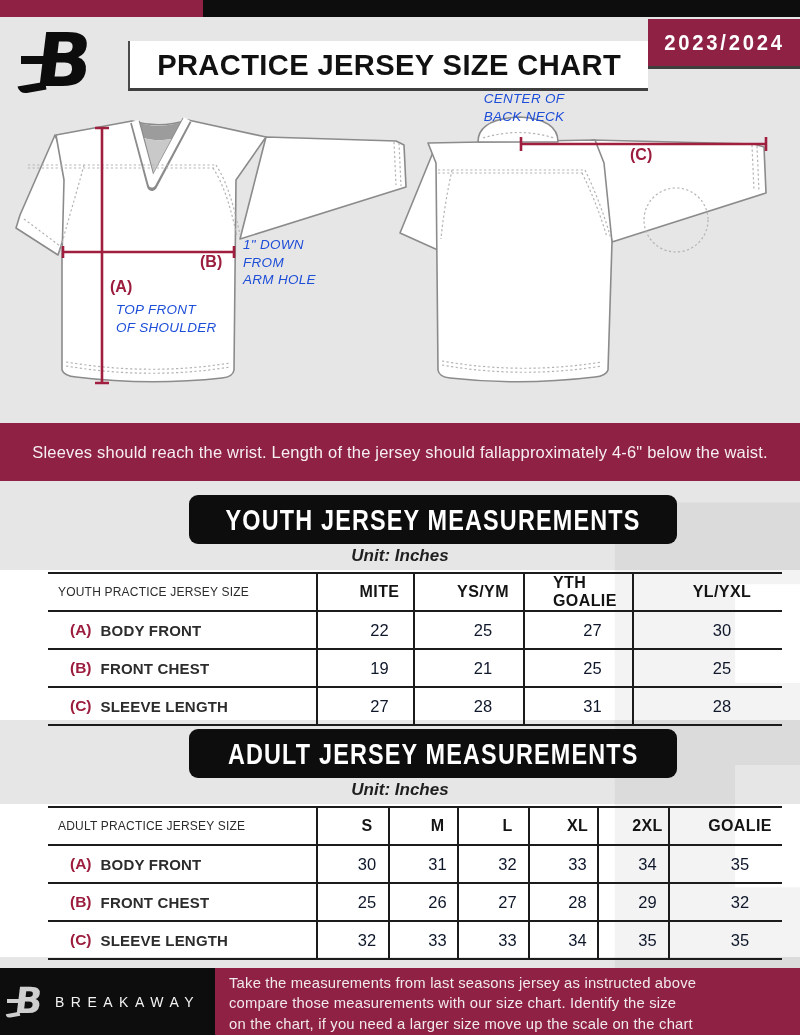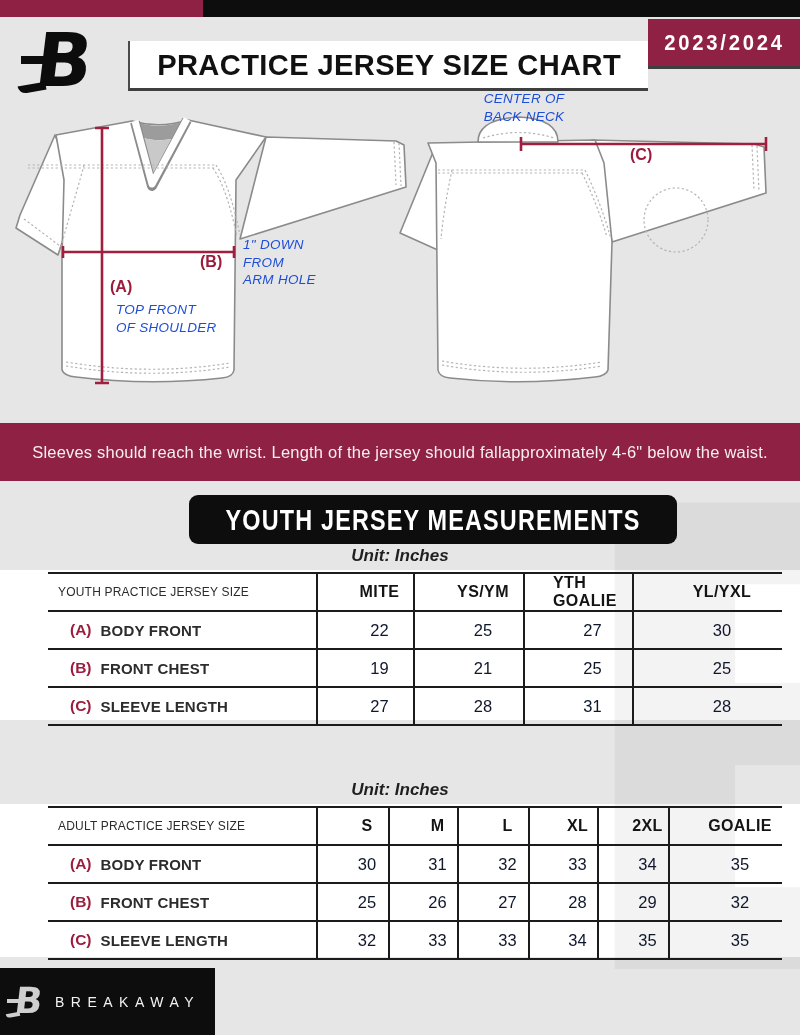--- a/index.html
+++ b/index.html
@@ -217,20 +217,23 @@
           <span class="rowlabel">SLEEVE LENGTH</span>
         </div>
       <div class="cell val">27</div>
       <div class="cell val">28</div>
       <div class="cell val">31</div>
       <div class="cell val">28</div>
     </div>
   </div>
 
   <div class="white-band band-adult"></div>
+  <div class="pill pill-adult">
+    <span>ADULT JERSEY MEASUREMENTS</span>
+  </div>
   <div class="unit unit-adult">Unit: Inches</div>
 
   <div class="sizetable tbl-adult">
     <div class="t-row t-head at-cols">
       <div class="cell labhead">ADULT PRACTICE JERSEY SIZE</div>
       <div class="cell sizehead">S</div>
       <div class="cell sizehead">M</div>
       <div class="cell sizehead">L</div>
       <div class="cell sizehead">XL</div>
       <div class="cell sizehead">2XL</div>
@@ -276,15 +279,20 @@
 
   <div class="footer">
     <div class="footer-black">
       <span class="flogo">
         <span class="flogo-b">B</span>
         <span class="flogo-bar"></span>
         <span class="flogo-hook"></span>
       </span>
       <span class="brand">BREAKAWAY</span>
     </div>
+    <div class="footer-maroon">
+      <div>Take the measurements from last seasons jersey as instructed above</div>
+      <div>compare those measurements  with our size chart. Identify the size</div>
+      <div>on the chart, if you need a larger size move up the scale on the chart</div>
+    </div>
   </div>
 
 </div>
 
 </body></html>

